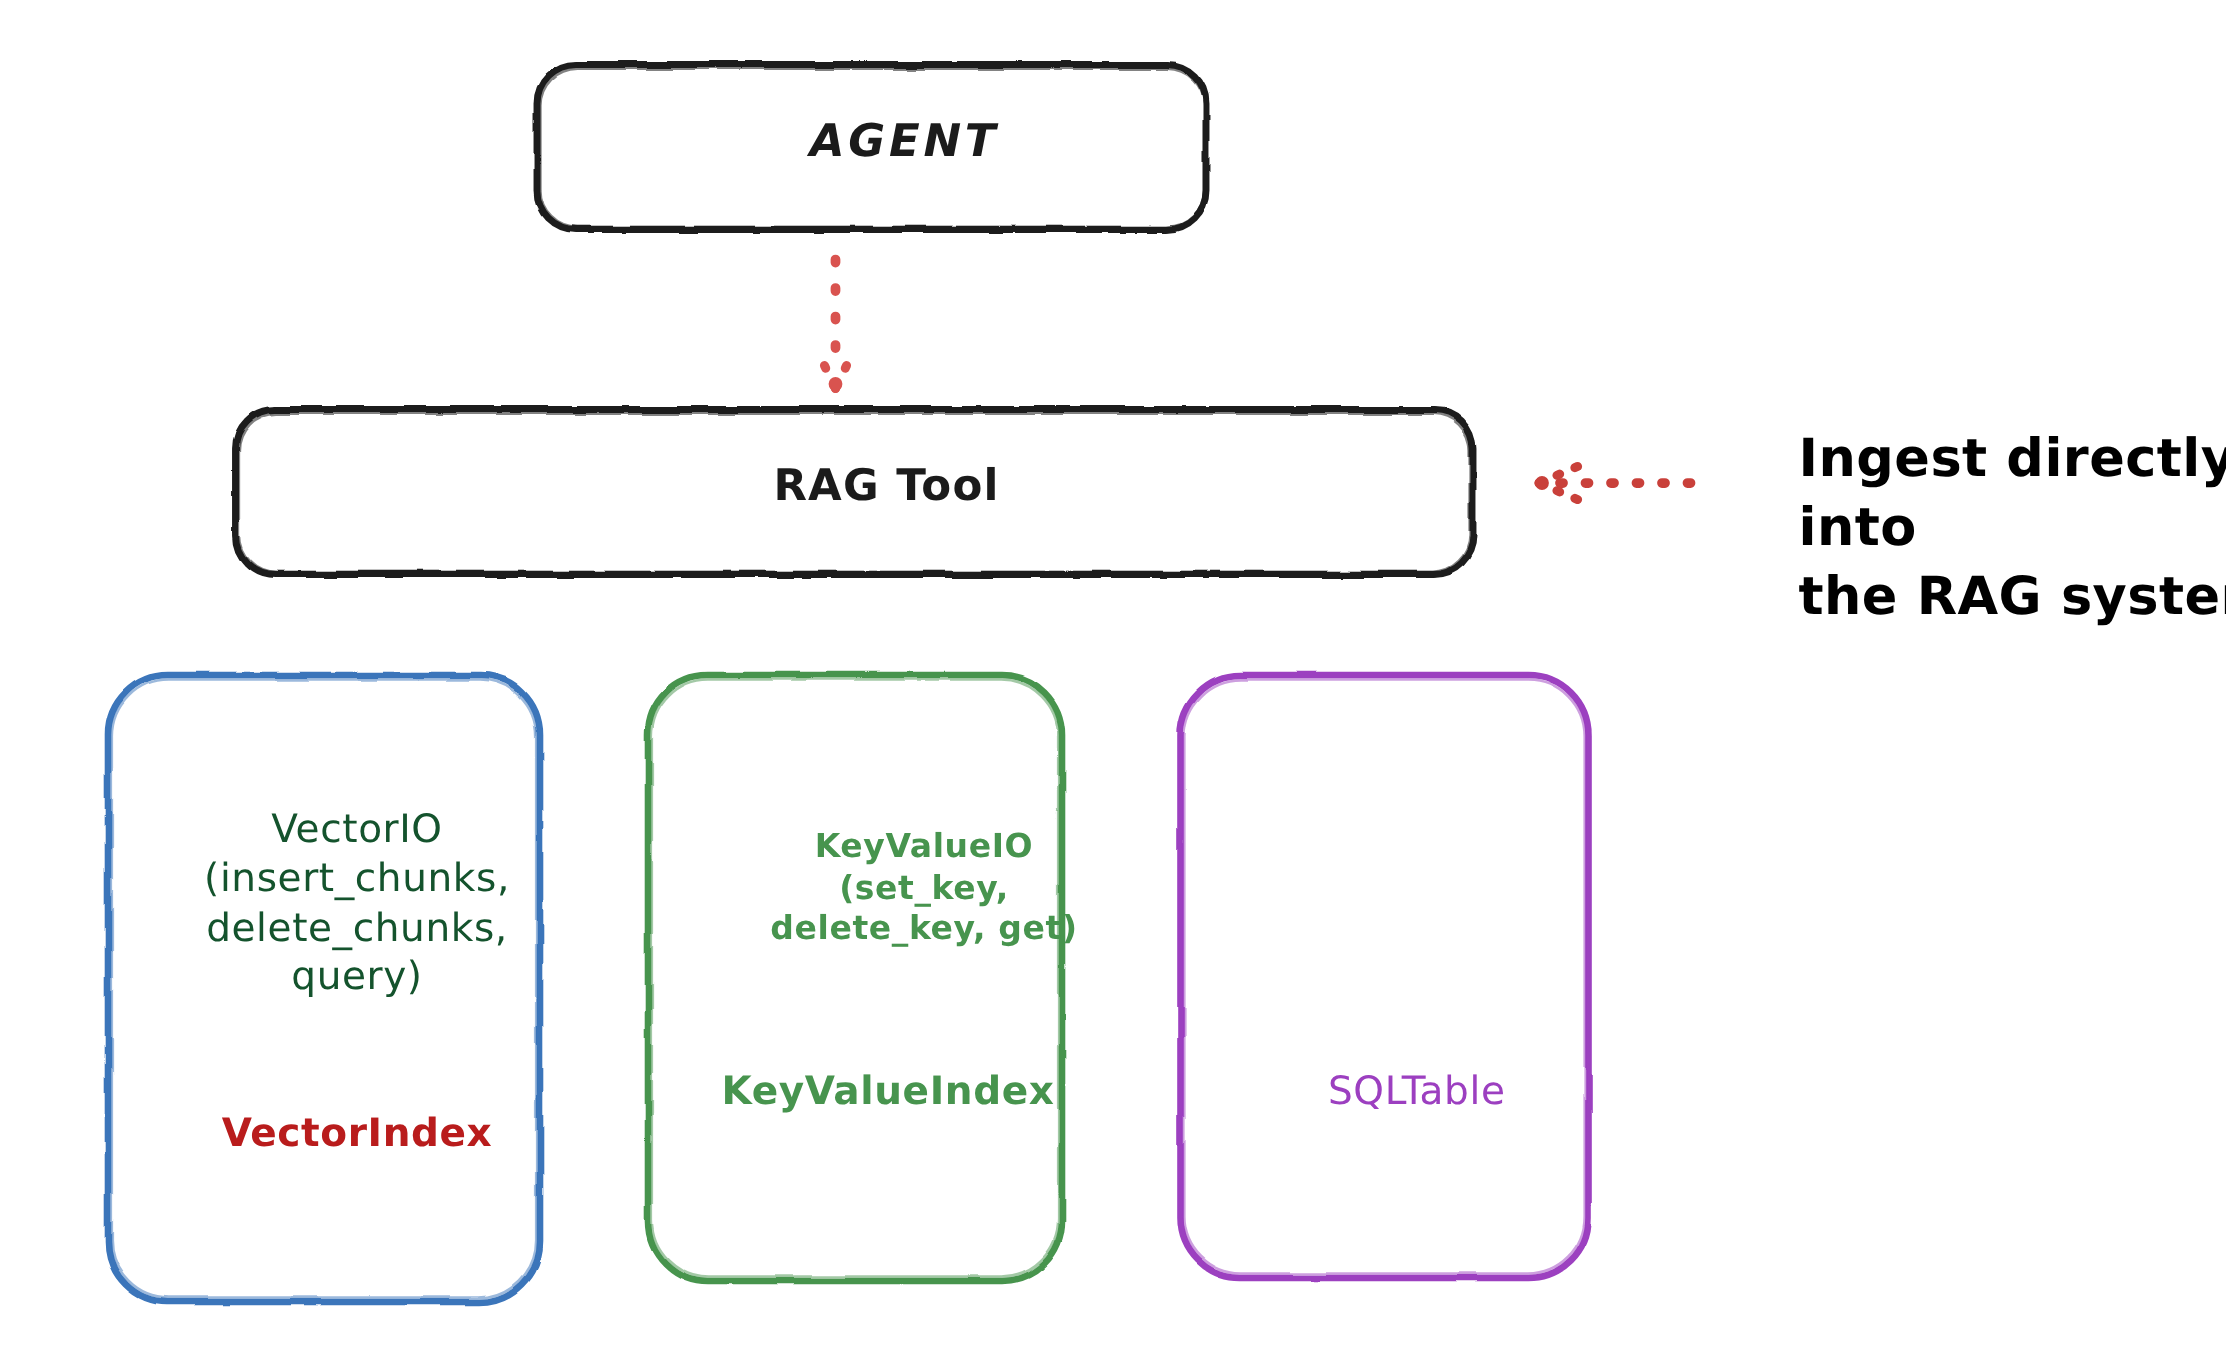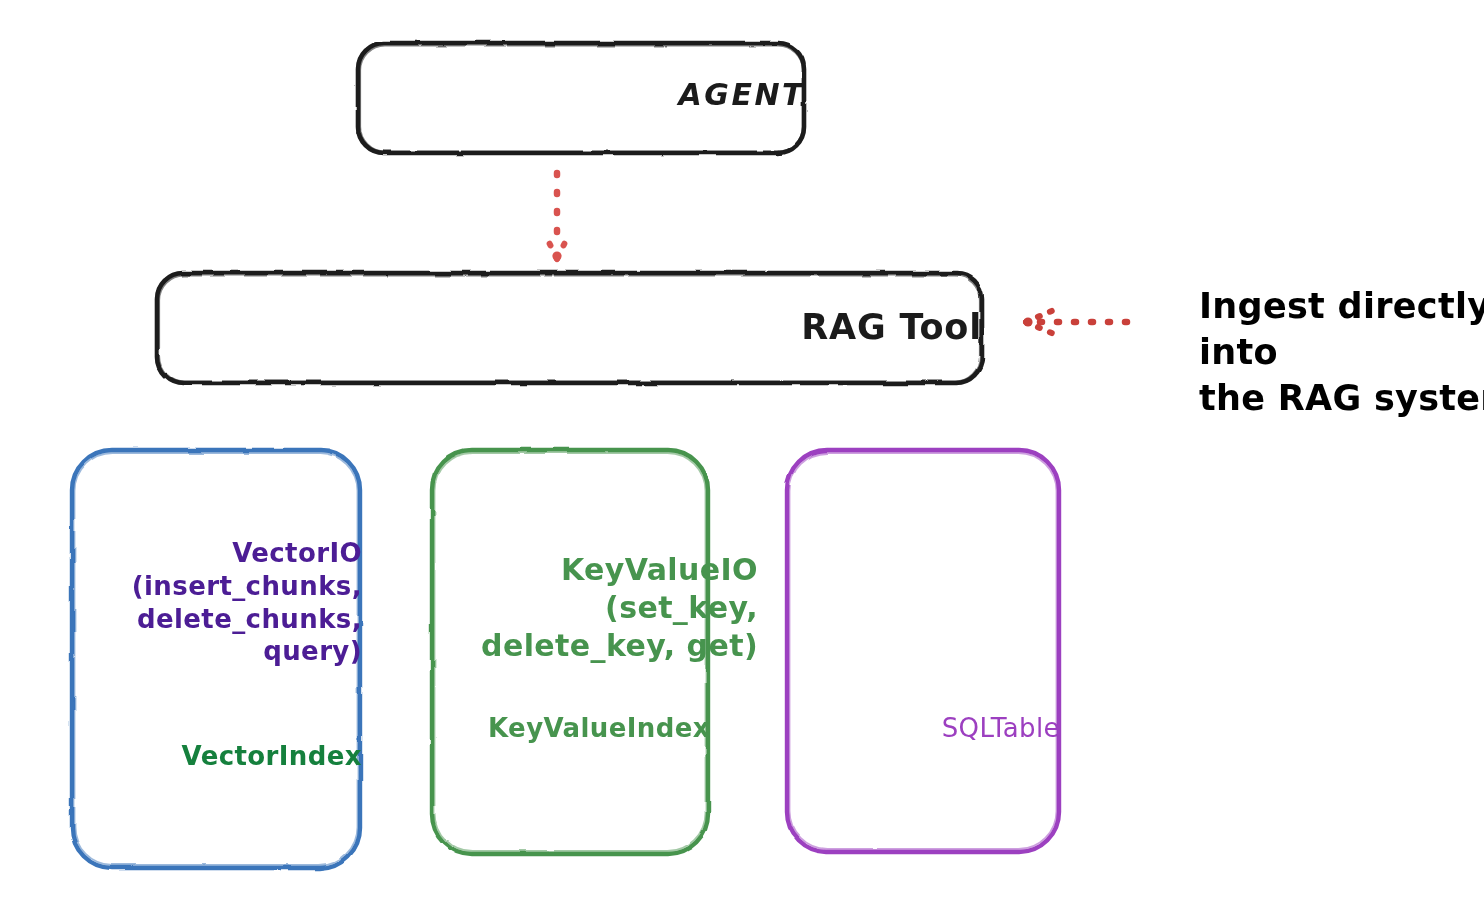--- a/index.html
+++ b/index.html
@@ -23,70 +23,71 @@
     left: 0;
     top: 0;
     width: 1484px;
     height: 910px;
     pointer-events: none;
   }
 
   
   .node-label {
     position: absolute;
-    text-align: right;
+    text-align: center;
     line-height: 1.26;
     white-space: pre-line;
     font-family: "DejaVu Sans", sans-serif;
     letter-spacing: 0.4px;
+    margin-left: 22px;
   }
 
   .label-agent {
     left: 357px;
     top: 76px;
     width: 448px;
     font-size: 30px;
     font-style: italic;
     font-weight: 700;
     color: #1b1b1b;
     letter-spacing: 2.5px;
   }
 
   .label-ragtool {
     left: 156px;
     top: 305px;
     width: 826px;
-    font-size: 35px;
+    font-size: 29px;
     font-weight: 600;
     color: #1b1b1b;
     letter-spacing: 0.8px;
   }
 
   .label-vector-api {
     left: 70px;
     top: 537px;
     width: 292px;
     font-size: 26px;
-    font-weight: 700;
-    color: #4c1d95;
+    font-weight: 400;
+    color: #14532d;
   }
   .label-vector-index {
     left: 70px;
     top: 740px;
     width: 292px;
     font-size: 26px;
     font-weight: 600;
-    color: #15803d;
+    color: #b91c1c;
   }
 
   .label-kv-api {
     left: 430px;
     top: 551px;
     width: 328px;
-    font-size: 30px;
+    font-size: 22px;
     font-weight: 600;
     color: #47944e;
   }
   .label-kv-index {
     left: 430px;
     top: 712px;
     width: 280px;
     font-size: 26px;
     font-weight: 600;
     color: #47944e;

